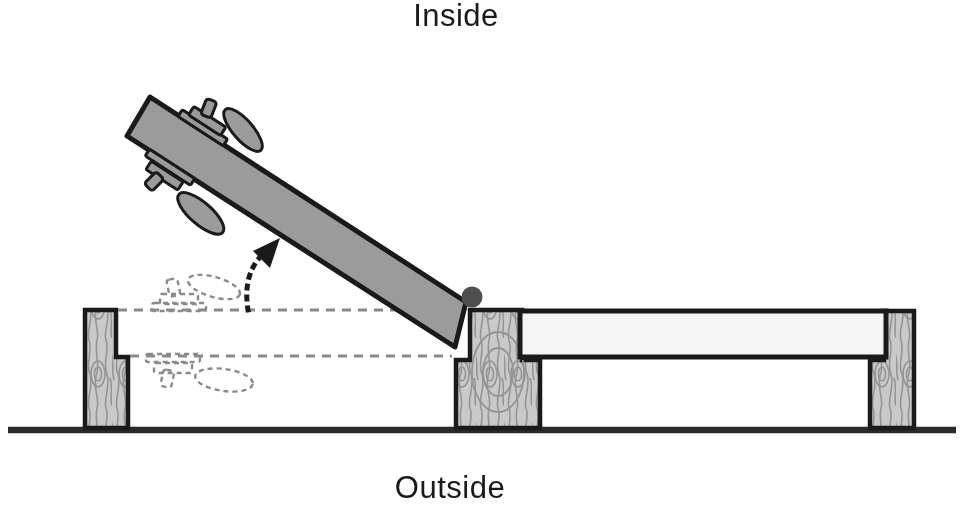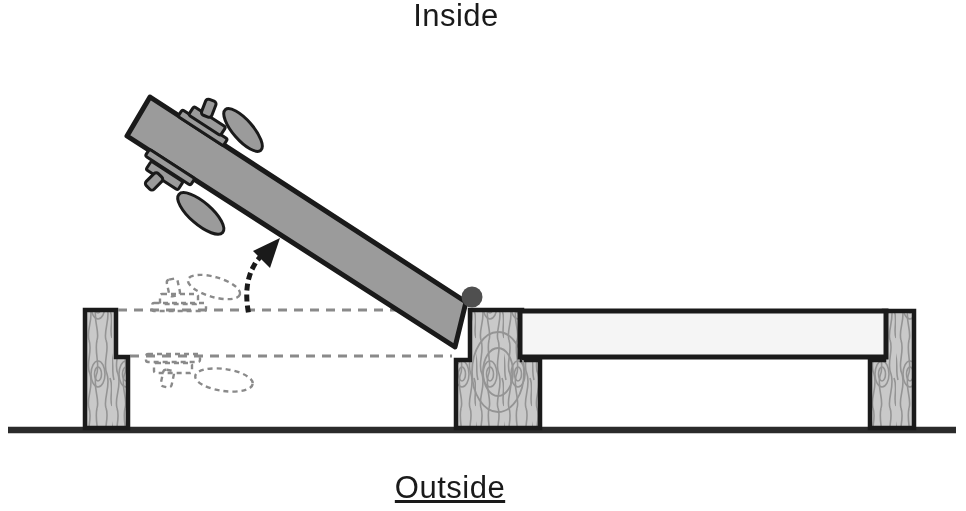--- a/index.html
+++ b/index.html
@@ -17,21 +17,21 @@
     position: absolute;
     transform: translateX(-50%);
     font-size: 31px;
     font-weight: 500;
     letter-spacing: 0.5px;
     color: var(--outline, #1d1d1d);
     white-space: nowrap;
     user-select: none;
   }
   .label-inside  { left: 456px; top: -2px; }
-  .label-outside { left: 450px; top: 470px; text-decoration: underline; }
+  .label-outside { left: 450px; top: 470px; }
 
   svg.diagram { position: absolute; left: 0; top: 0; display: block; }
 
   
   .wood-bg    { fill: var(--wood-base, #c9c9c9); }
   .wood-lines { fill: none; stroke: var(--wood-grain, #949494); stroke-width: 1.6; }
 
   .jamb {
     fill: url(#woodgrain);
     stroke: var(--outline, #1a1a1a);

